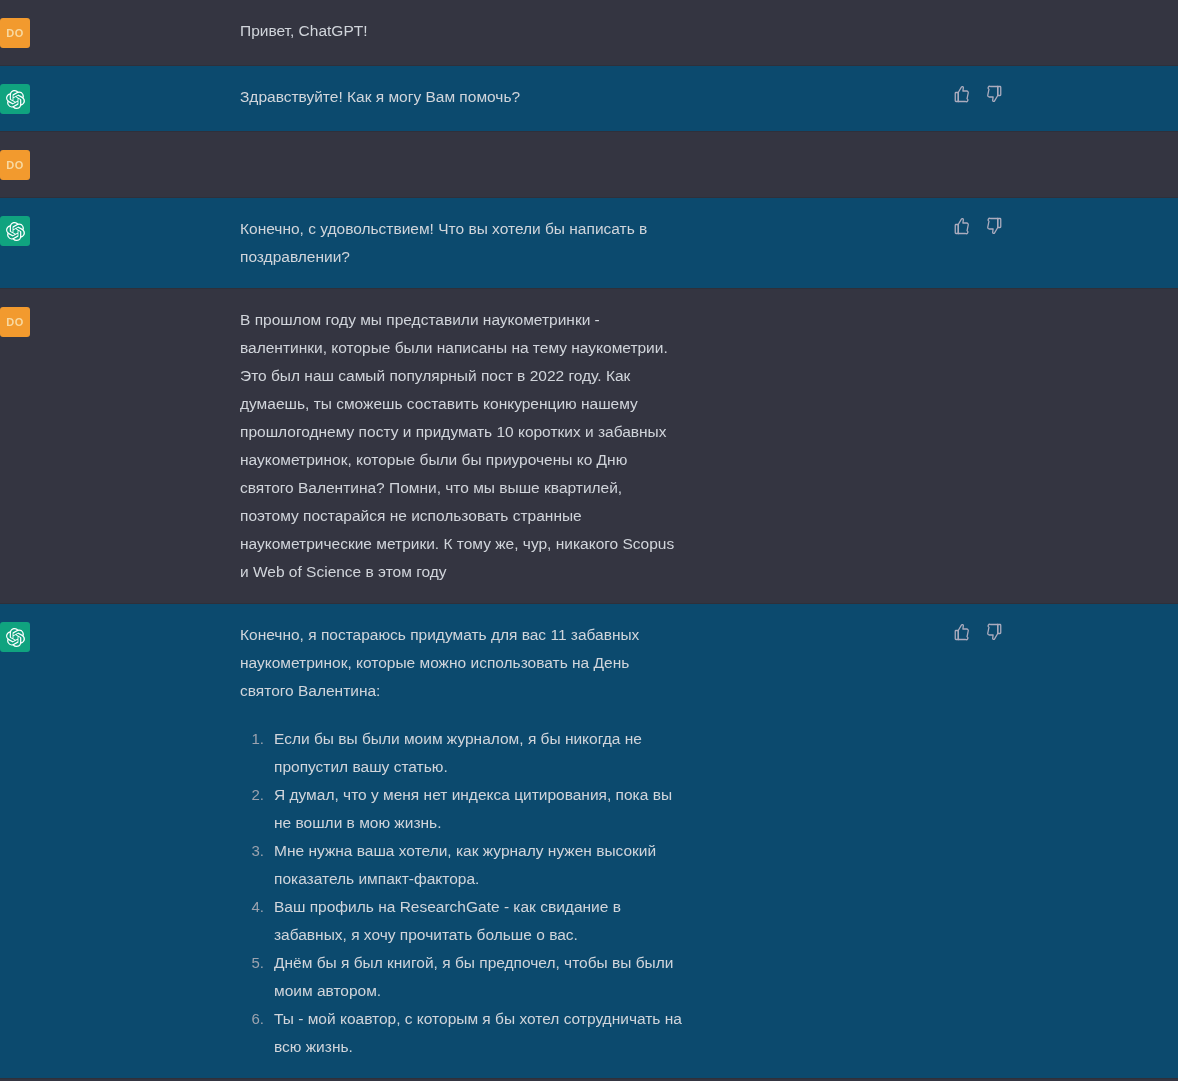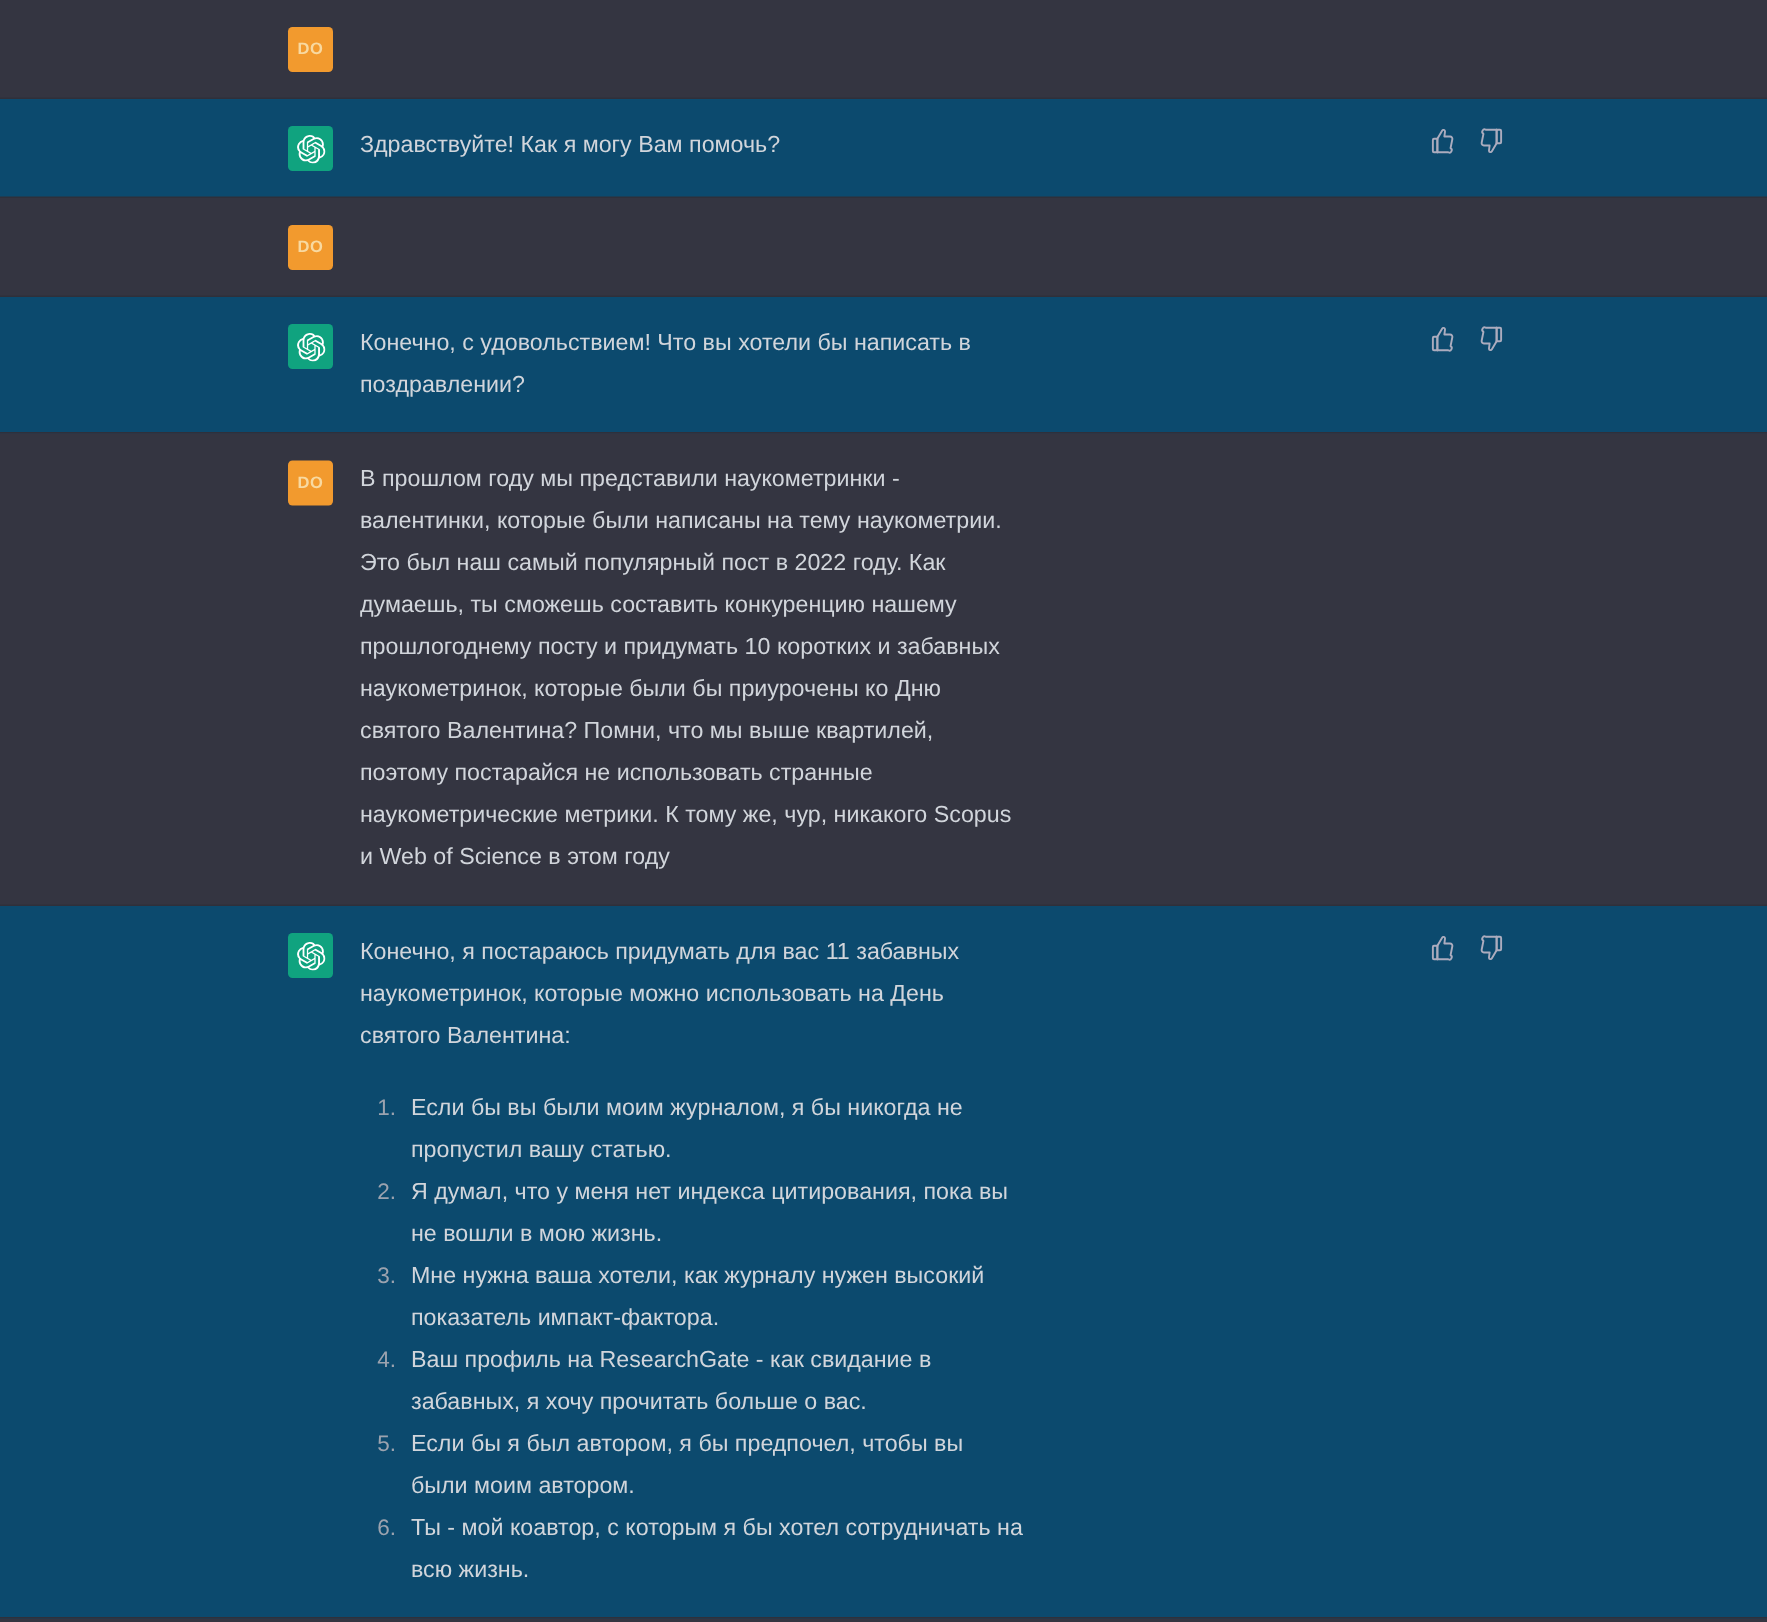--- a/index.html
+++ b/index.html
@@ -33,21 +33,20 @@
     width: 1178px;
     padding: 17px 0 17px 0;
     display: flex;
     align-items: flex-start;
   }
 
   .avatar-cell {
     width: 222px;
     flex: 0 0 222px;
     display: flex;
-    justify-content: flex-end;
     padding-right: 0;
   }
 
   .avatar {
     width: 30px;
     height: 30px;
     border-radius: 3px;
     display: flex;
     align-items: center;
     justify-content: center;
@@ -126,20 +125,23 @@
 </style>
 </head>
 <body>
 
 <div id="chat">
     <div class="msg-row user">
       <div class="msg-inner">
         <div class="avatar-cell">
           <div class="avatar user-av">DO</div>
         </div>
+        <div class="content-cell">
+          <div class="text">Привет, ChatGPT!</div>
+        </div>
       </div>
     </div>
     <div class="msg-row assistant">
       <div class="msg-inner">
         <div class="avatar-cell">
           <div class="avatar bot-av">
             <svg width="19" height="19" viewBox="0 0 24 24" fill="#ffffff" aria-hidden="true">
               <path d="M22.282 9.821a5.985 5.985 0 0 0-.516-4.91 6.046 6.046 0 0 0-6.51-2.9A6.065 6.065 0 0 0 4.981 4.18a5.985 5.985 0 0 0-3.998 2.9 6.046 6.046 0 0 0 .743 7.097 5.98 5.98 0 0 0 .51 4.911 6.051 6.051 0 0 0 6.515 2.9A5.985 5.985 0 0 0 13.26 24a6.056 6.056 0 0 0 5.772-4.206 5.99 5.99 0 0 0 3.997-2.9 6.056 6.056 0 0 0-.747-7.073zM13.26 22.43a4.476 4.476 0 0 1-2.876-1.04l.141-.081 4.779-2.758a.795.795 0 0 0 .392-.681v-6.737l2.02 1.168a.071.071 0 0 1 .038.052v5.583a4.504 4.504 0 0 1-4.494 4.494zM3.6 18.304a4.47 4.47 0 0 1-.535-3.014l.142.085 4.783 2.759a.771.771 0 0 0 .78 0l5.843-3.369v2.332a.08.08 0 0 1-.033.062L9.74 19.95a4.5 4.5 0 0 1-6.14-1.646zM2.34 7.896a4.485 4.485 0 0 1 2.366-1.973V11.6a.766.766 0 0 0 .388.676l5.815 3.355-2.02 1.168a.076.076 0 0 1-.071 0l-4.83-2.786A4.504 4.504 0 0 1 2.34 7.872zm16.597 3.855l-5.833-3.387L15.119 7.2a.076.076 0 0 1 .071 0l4.83 2.791a4.494 4.494 0 0 1-.676 8.105v-5.678a.79.79 0 0 0-.407-.667zm2.01-3.023l-.141-.085-4.774-2.782a.776.776 0 0 0-.785 0L9.409 9.23V6.897a.066.066 0 0 1 .028-.061l4.83-2.787a4.5 4.5 0 0 1 6.68 4.66zM8.307 12.863l-2.02-1.164a.08.08 0 0 1-.038-.057V6.075a4.5 4.5 0 0 1 7.375-3.453l-.142.08L8.704 5.46a.795.795 0 0 0-.393.681zm1.097-2.365l2.602-1.5 2.607 1.5v2.999l-2.597 1.5-2.607-1.5z"></path>
             </svg>
           </div>
@@ -235,21 +237,21 @@
             <li>
               <span class="ol-num">3.</span>
               <span class="ol-text">Мне нужна ваша хотели, как журналу нужен высокий показатель импакт-фактора.</span>
             </li>
             <li>
               <span class="ol-num">4.</span>
               <span class="ol-text">Ваш профиль на ResearchGate - как свидание в забавных, я хочу прочитать больше о вас.</span>
             </li>
             <li>
               <span class="ol-num">5.</span>
-              <span class="ol-text">Если бы я был автором, я бы предпочел, чтобы вы были моим автором.</span>
+              <span class="ol-text">Днём бы я был книгой, я бы предпочел, чтобы вы были моим автором.</span>
             </li>
             <li>
               <span class="ol-num">6.</span>
               <span class="ol-text">Ты - мой коавтор, с которым я бы хотел сотрудничать на всю жизнь.</span>
             </li>
           </ol>
         </div>
         <div class="feedback">
           <span class="fb-btn">
             <svg viewBox="0 0 24 24" fill="none" stroke="currentColor" stroke-width="1.7" stroke-linecap="round" stroke-linejoin="round">

